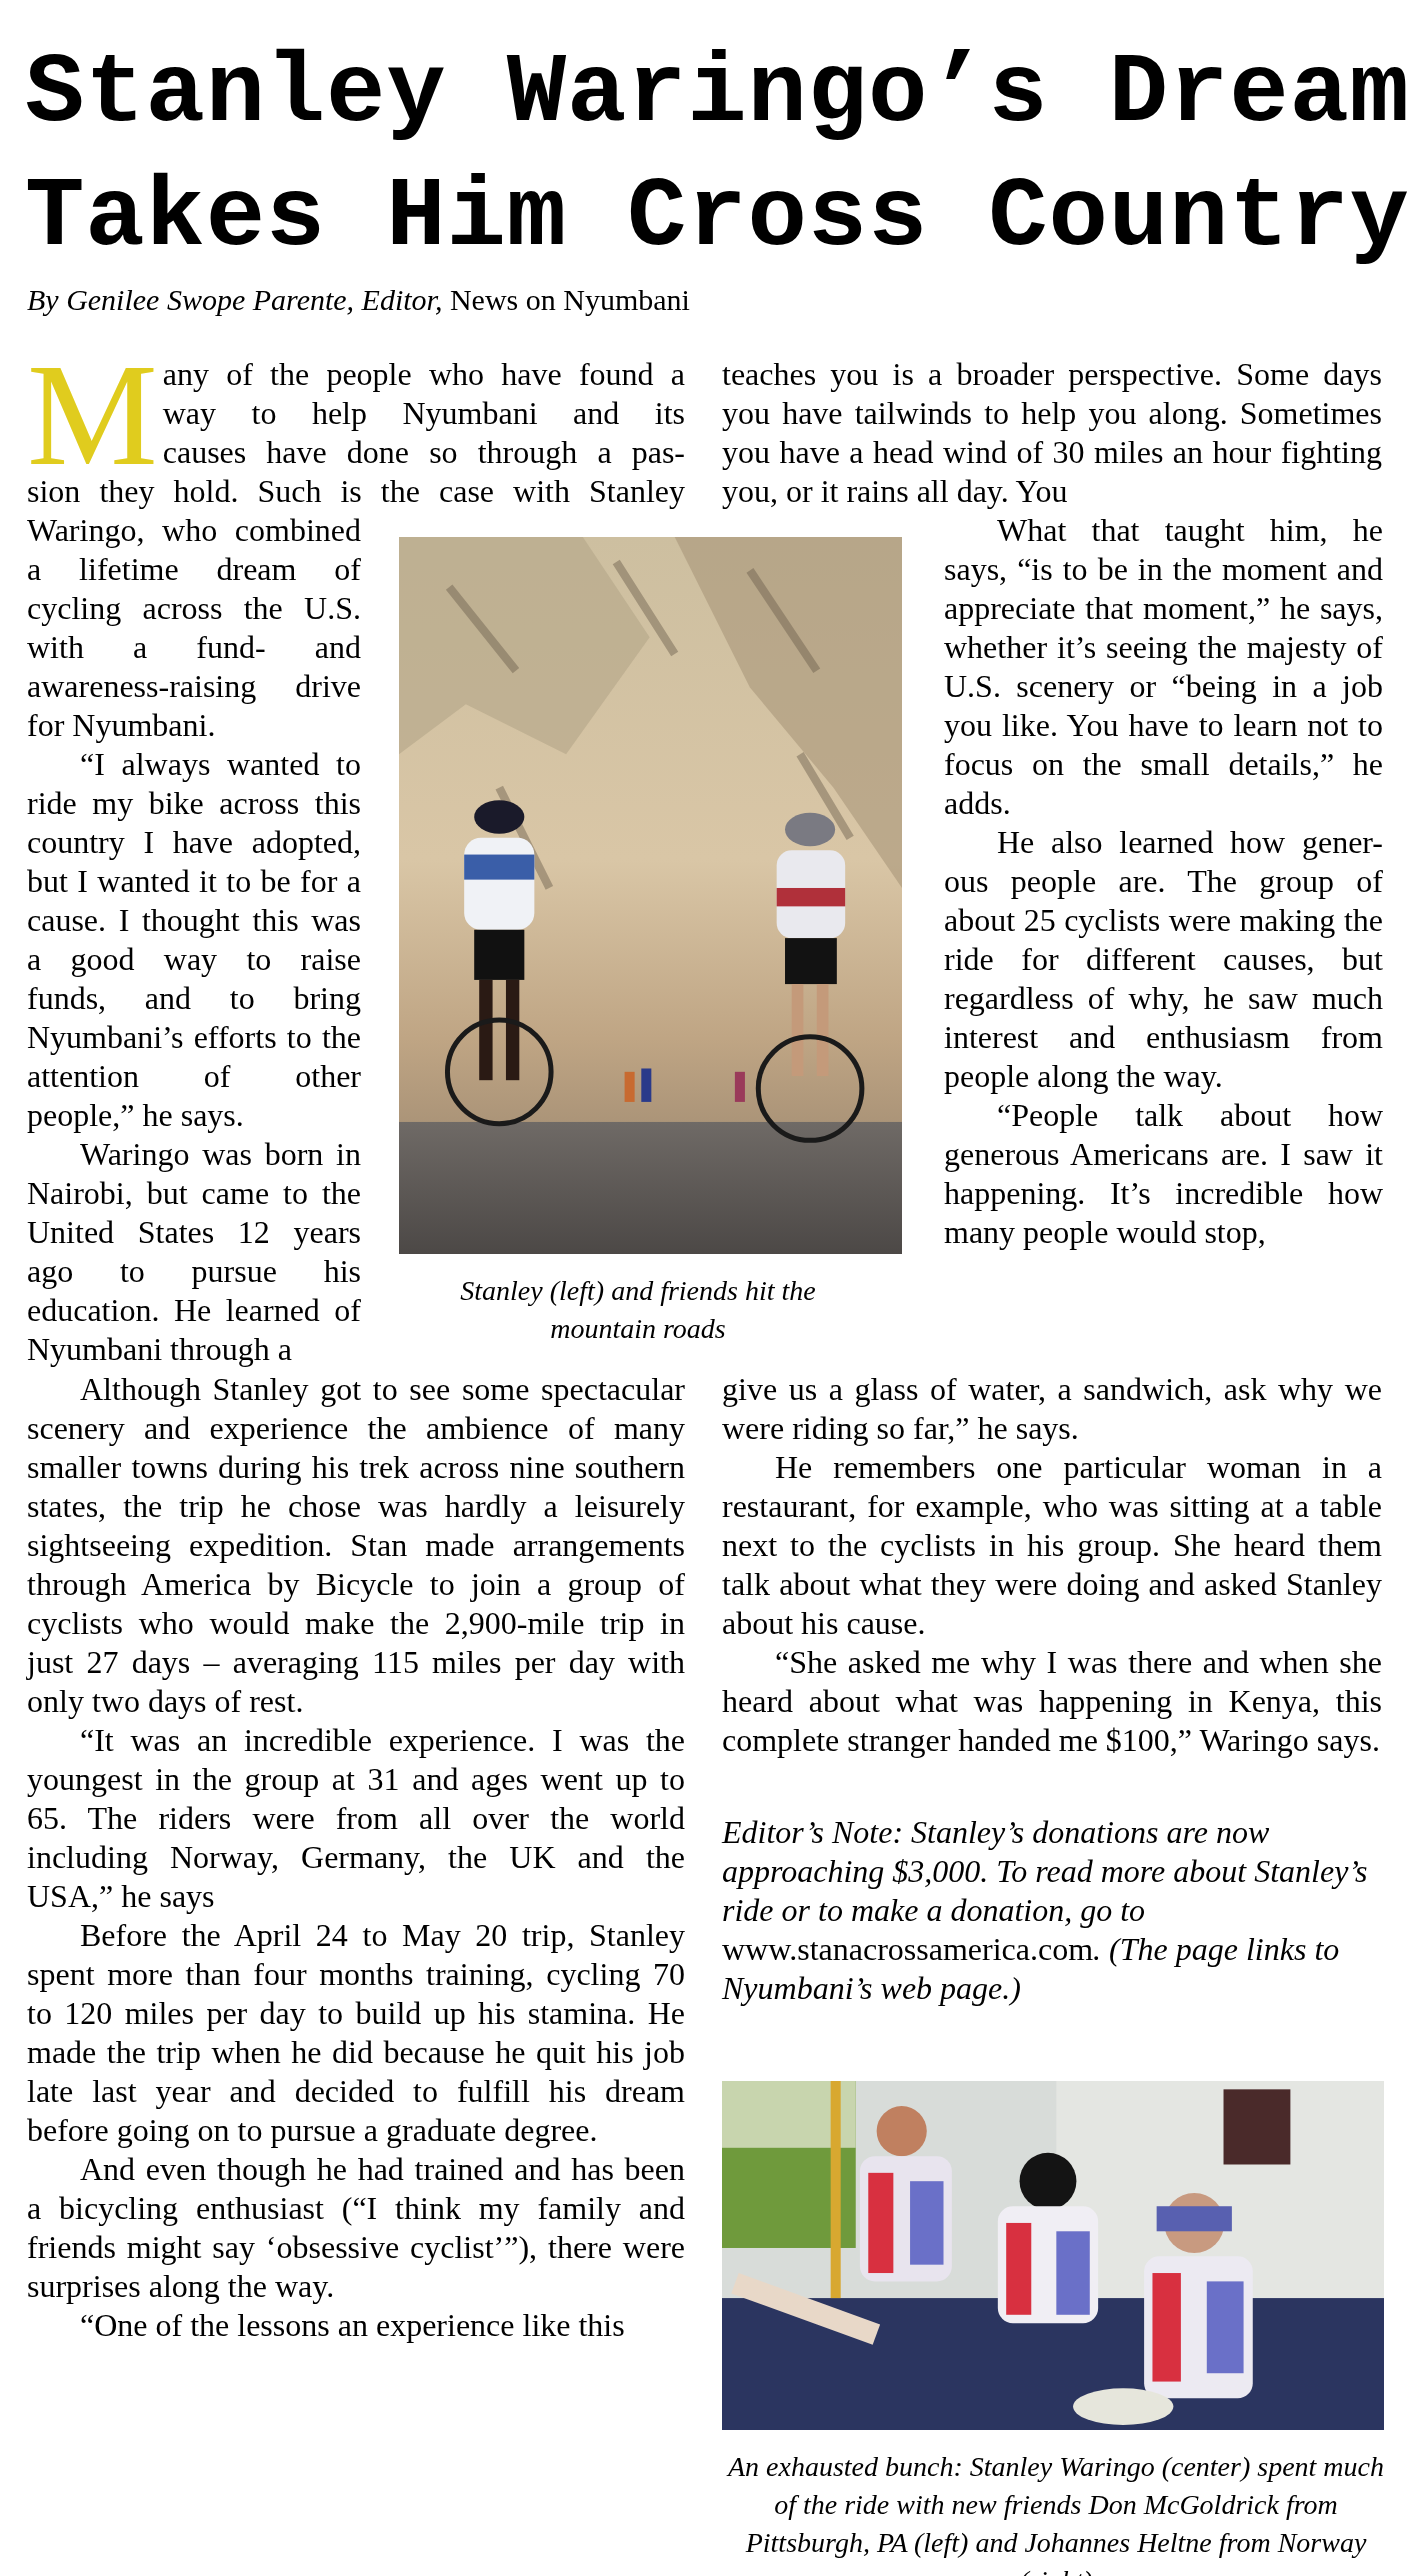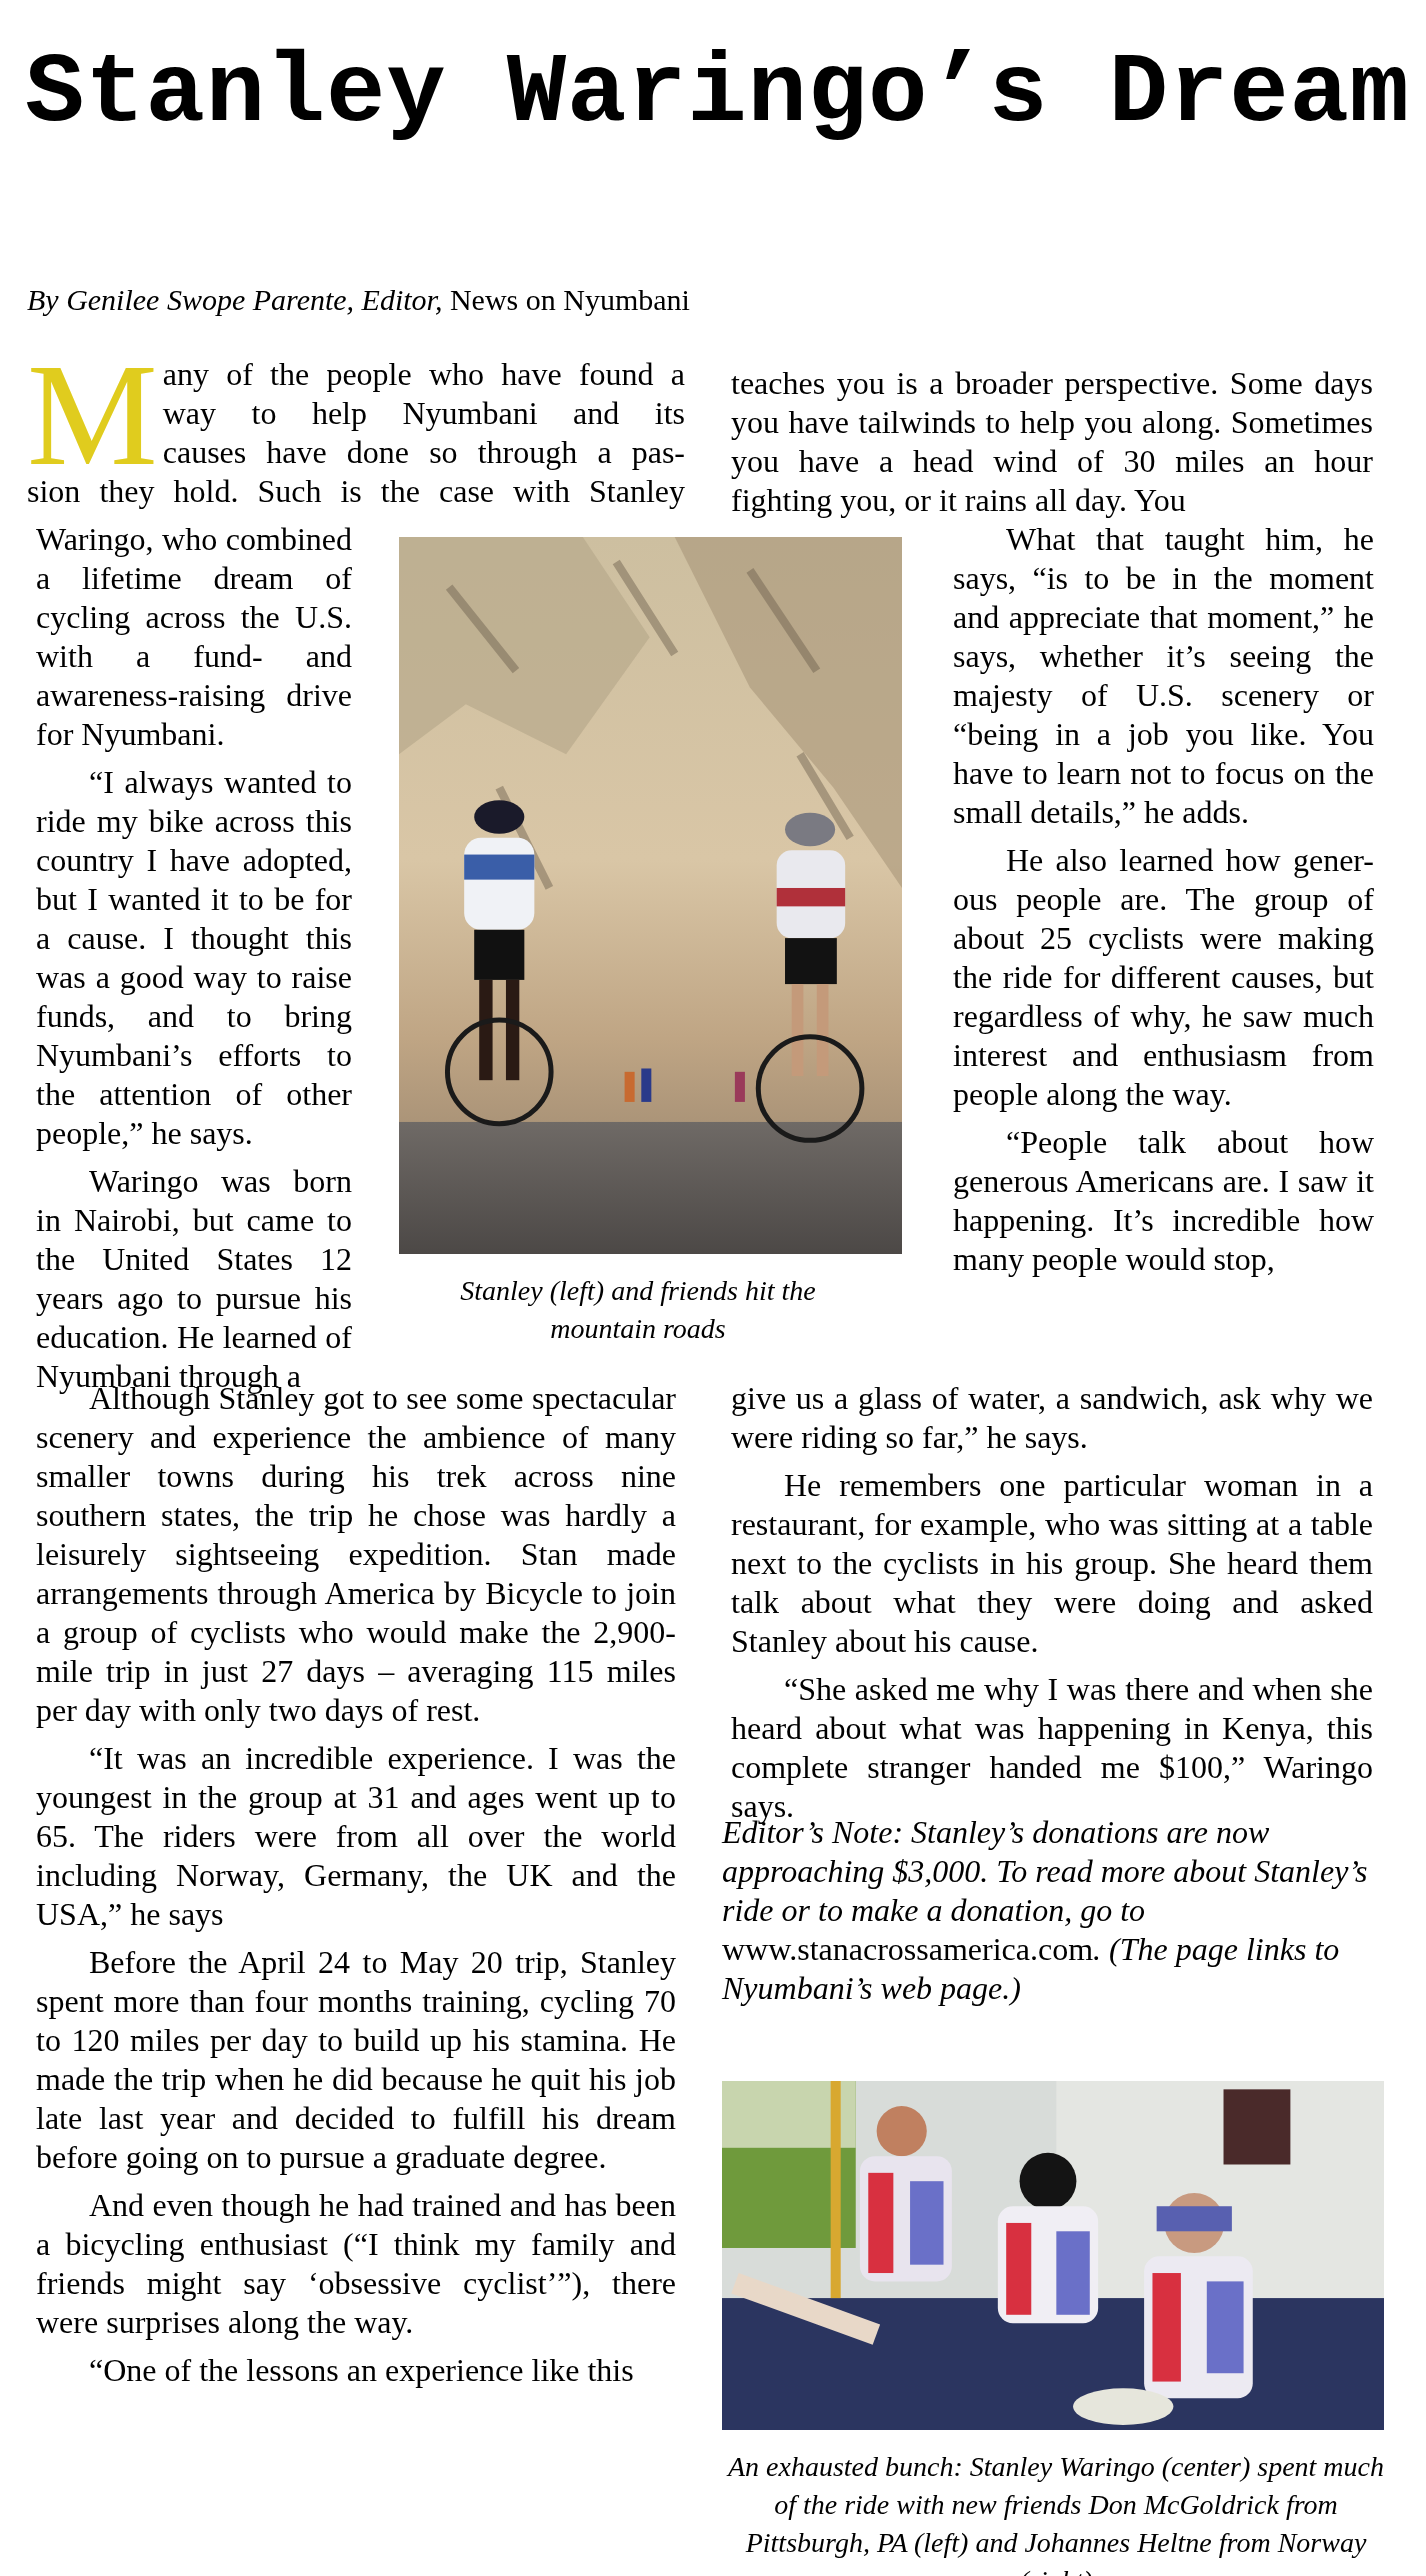--- a/index.html
+++ b/index.html
@@ -9,38 +9,39 @@
     font-family:Liberation Mono, monospace; font-weight:bold;
     font-size:99px; line-height:124px; letter-spacing:0.8px; margin:0;
   }
   .byline {
     position:absolute; left:27px; top:281px;
     font-family:"Liberation Serif", serif; font-size:30px; line-height:37px;
   }
   .byline i { font-style:italic; }
   .body-text { font-family:"Liberation Serif", serif; font-size:32px; line-height:39px; }
   .col { position:absolute; }
-  .col p { margin:9px; text-align:justify; }
+  .col p { margin:0; text-align:justify; }
   .col p.indent { text-indent:53px; }
   .col p.noj { text-align:left; }
   .dropcap {
     float:left; font-family:"Liberation Serif", serif; color:#E0CC1E;
     font-size:147px; line-height:109px; margin:5px 5px 0 0; padding:0; height:112px;
   }
   .photo { position:absolute; overflow:hidden; }
   .photo svg { width:100%; height:100%; display:block; }
   .caption { position:absolute; font-family:Liberation Serif, serif; font-style:italic; font-size:28px; line-height:38px;text-align:center; }
   .note { font-style:italic; }
   .note .url { font-style:normal;text-align:right; }
 </style>
 </head>
 <body>
 
 <h1 class="title">
   <span>Stanley Waringo’s Dream</span><br>
+  <span>Takes Him Cross Country</span>
 </h1>
 
 <div class="byline">
   <i>By Genilee Swope Parente, Editor,</i><span> News on Nyumbani</span>
 </div>
 
 <div class="col body-text" style="left:27px; top:355px; width:658px;">
   <span class="dropcap">M</span>
   <div id="intro-lines">
       <div style="text-align: justify; text-align-last: justify;">any of the people who have found a</div>

